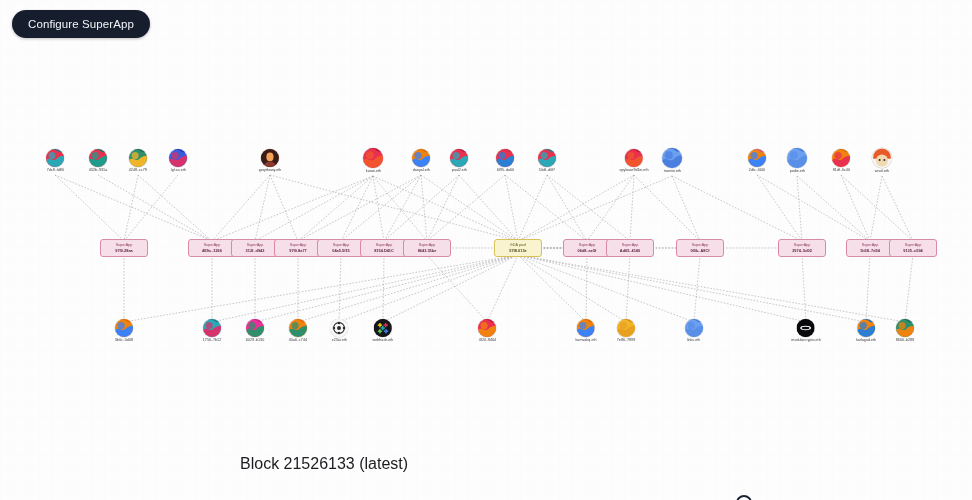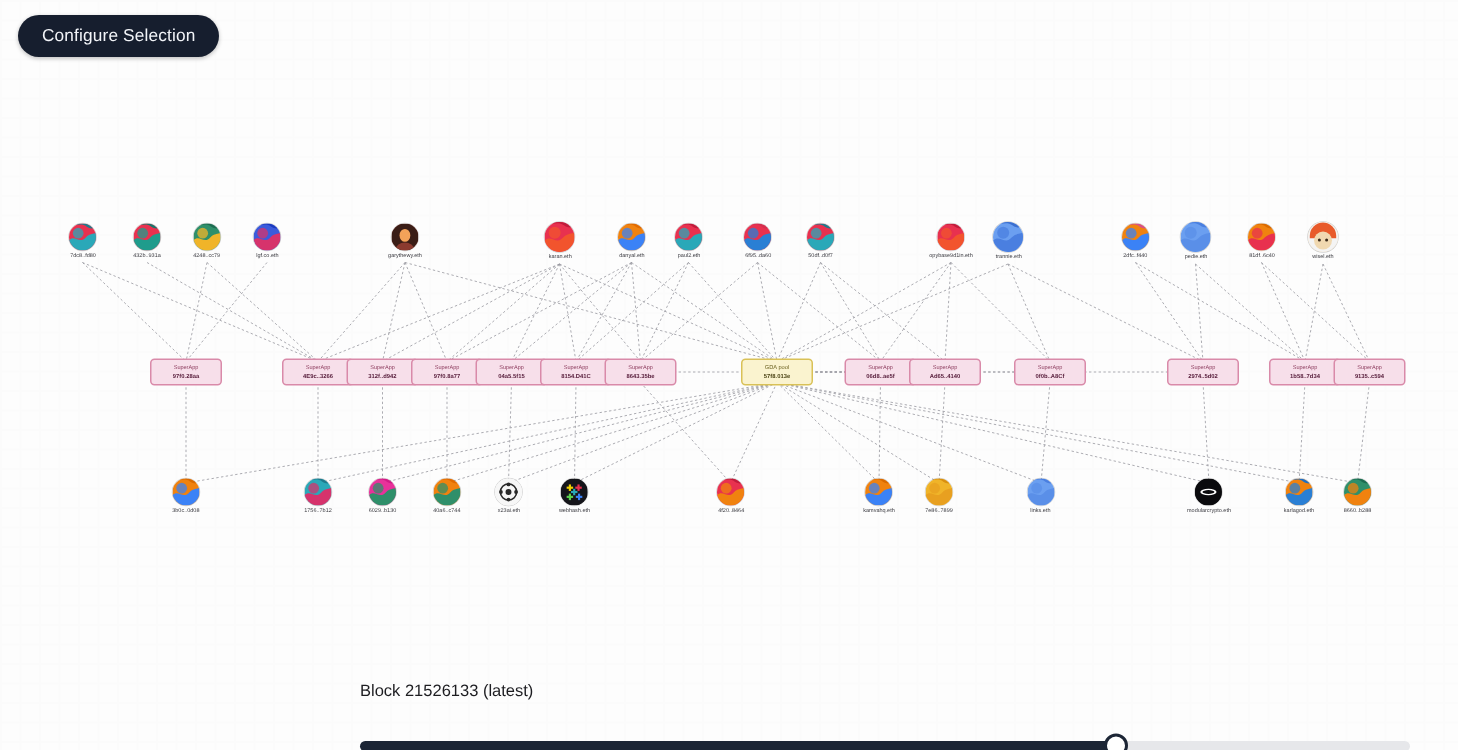--- a/index.html
+++ b/index.html
@@ -123,21 +123,21 @@
     font-family: "Liberation Sans", sans-serif;
   }
   
   #timeline {
     position: absolute;
     left: 240px; top: 455px;
     width: 700px;
     z-index: 30;
   }
   #block-label {
-    font-size: 11px;
+    font-size: 16px;
     color: #1d1d21;
     margin-bottom: 22px;
     font-family: "Liberation Sans", sans-serif;
   }
   #slider-wrap {
     position: relative;
     height: 16px;
   }
   #slider-track {
     position: absolute;
@@ -165,21 +165,21 @@
     background: #ffffff;
     border: 2px solid #1c2535;
     cursor: grab;
   }
 </style>
 </head>
 <body>
 
 <div id="app">
 
-  <button id="configure-btn">Configure Selection</button>
+  <button id="configure-btn">Configure SuperApp</button>
 
   <svg id="graph-svg" viewBox="0 0 972 460" preserveAspectRatio="none">
       <line x1="55" y1="175" x2="124" y2="241" stroke="#9a9aa2" stroke-width="0.55" stroke-dasharray="1.6 1.6"></line>
       <line x1="98" y1="175" x2="212" y2="241" stroke="#9a9aa2" stroke-width="0.55" stroke-dasharray="1.6 1.6"></line>
       <line x1="138" y1="175" x2="212" y2="241" stroke="#9a9aa2" stroke-width="0.55" stroke-dasharray="1.6 1.6"></line>
       <line x1="178" y1="175" x2="124" y2="241" stroke="#9a9aa2" stroke-width="0.55" stroke-dasharray="1.6 1.6"></line>
       <line x1="55" y1="175" x2="212" y2="241" stroke="#9a9aa2" stroke-width="0.55" stroke-dasharray="1.6 1.6"></line>
       <line x1="138" y1="175" x2="124" y2="241" stroke="#9a9aa2" stroke-width="0.55" stroke-dasharray="1.6 1.6"></line>
       <line x1="270" y1="175" x2="212" y2="241" stroke="#9a9aa2" stroke-width="0.55" stroke-dasharray="1.6 1.6"></line>
       <line x1="270" y1="175" x2="255" y2="241" stroke="#9a9aa2" stroke-width="0.55" stroke-dasharray="1.6 1.6"></line>

